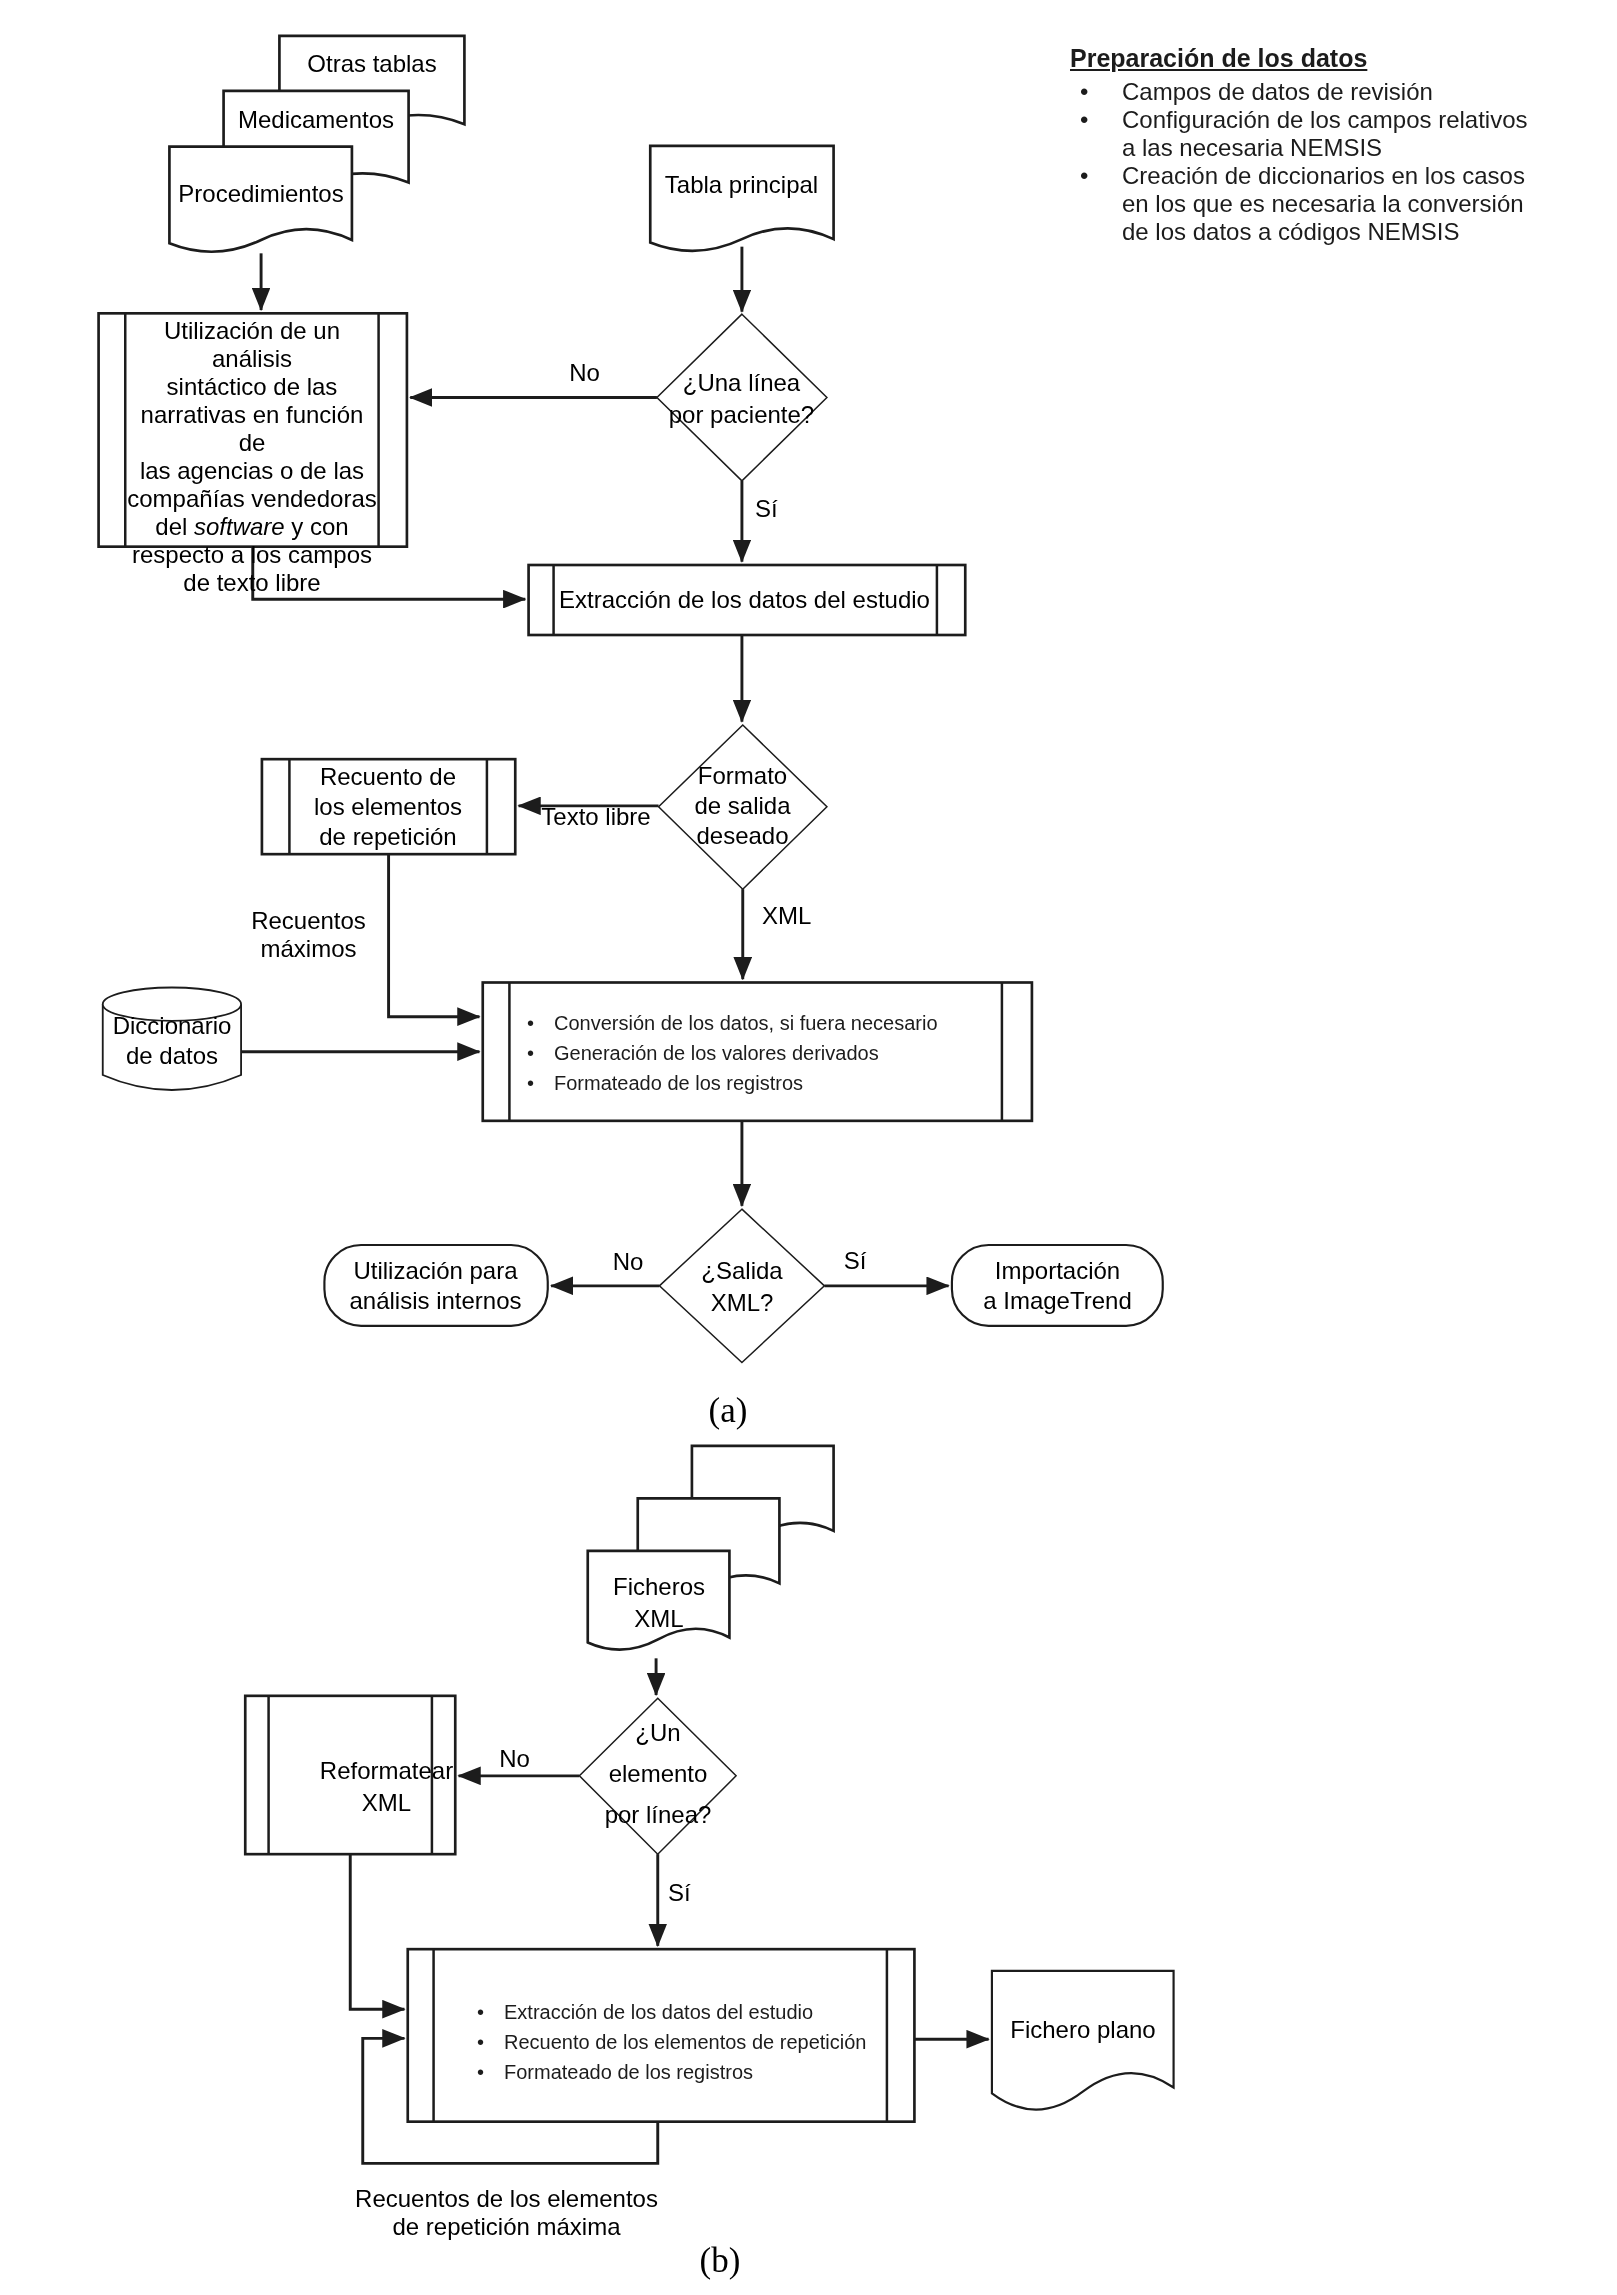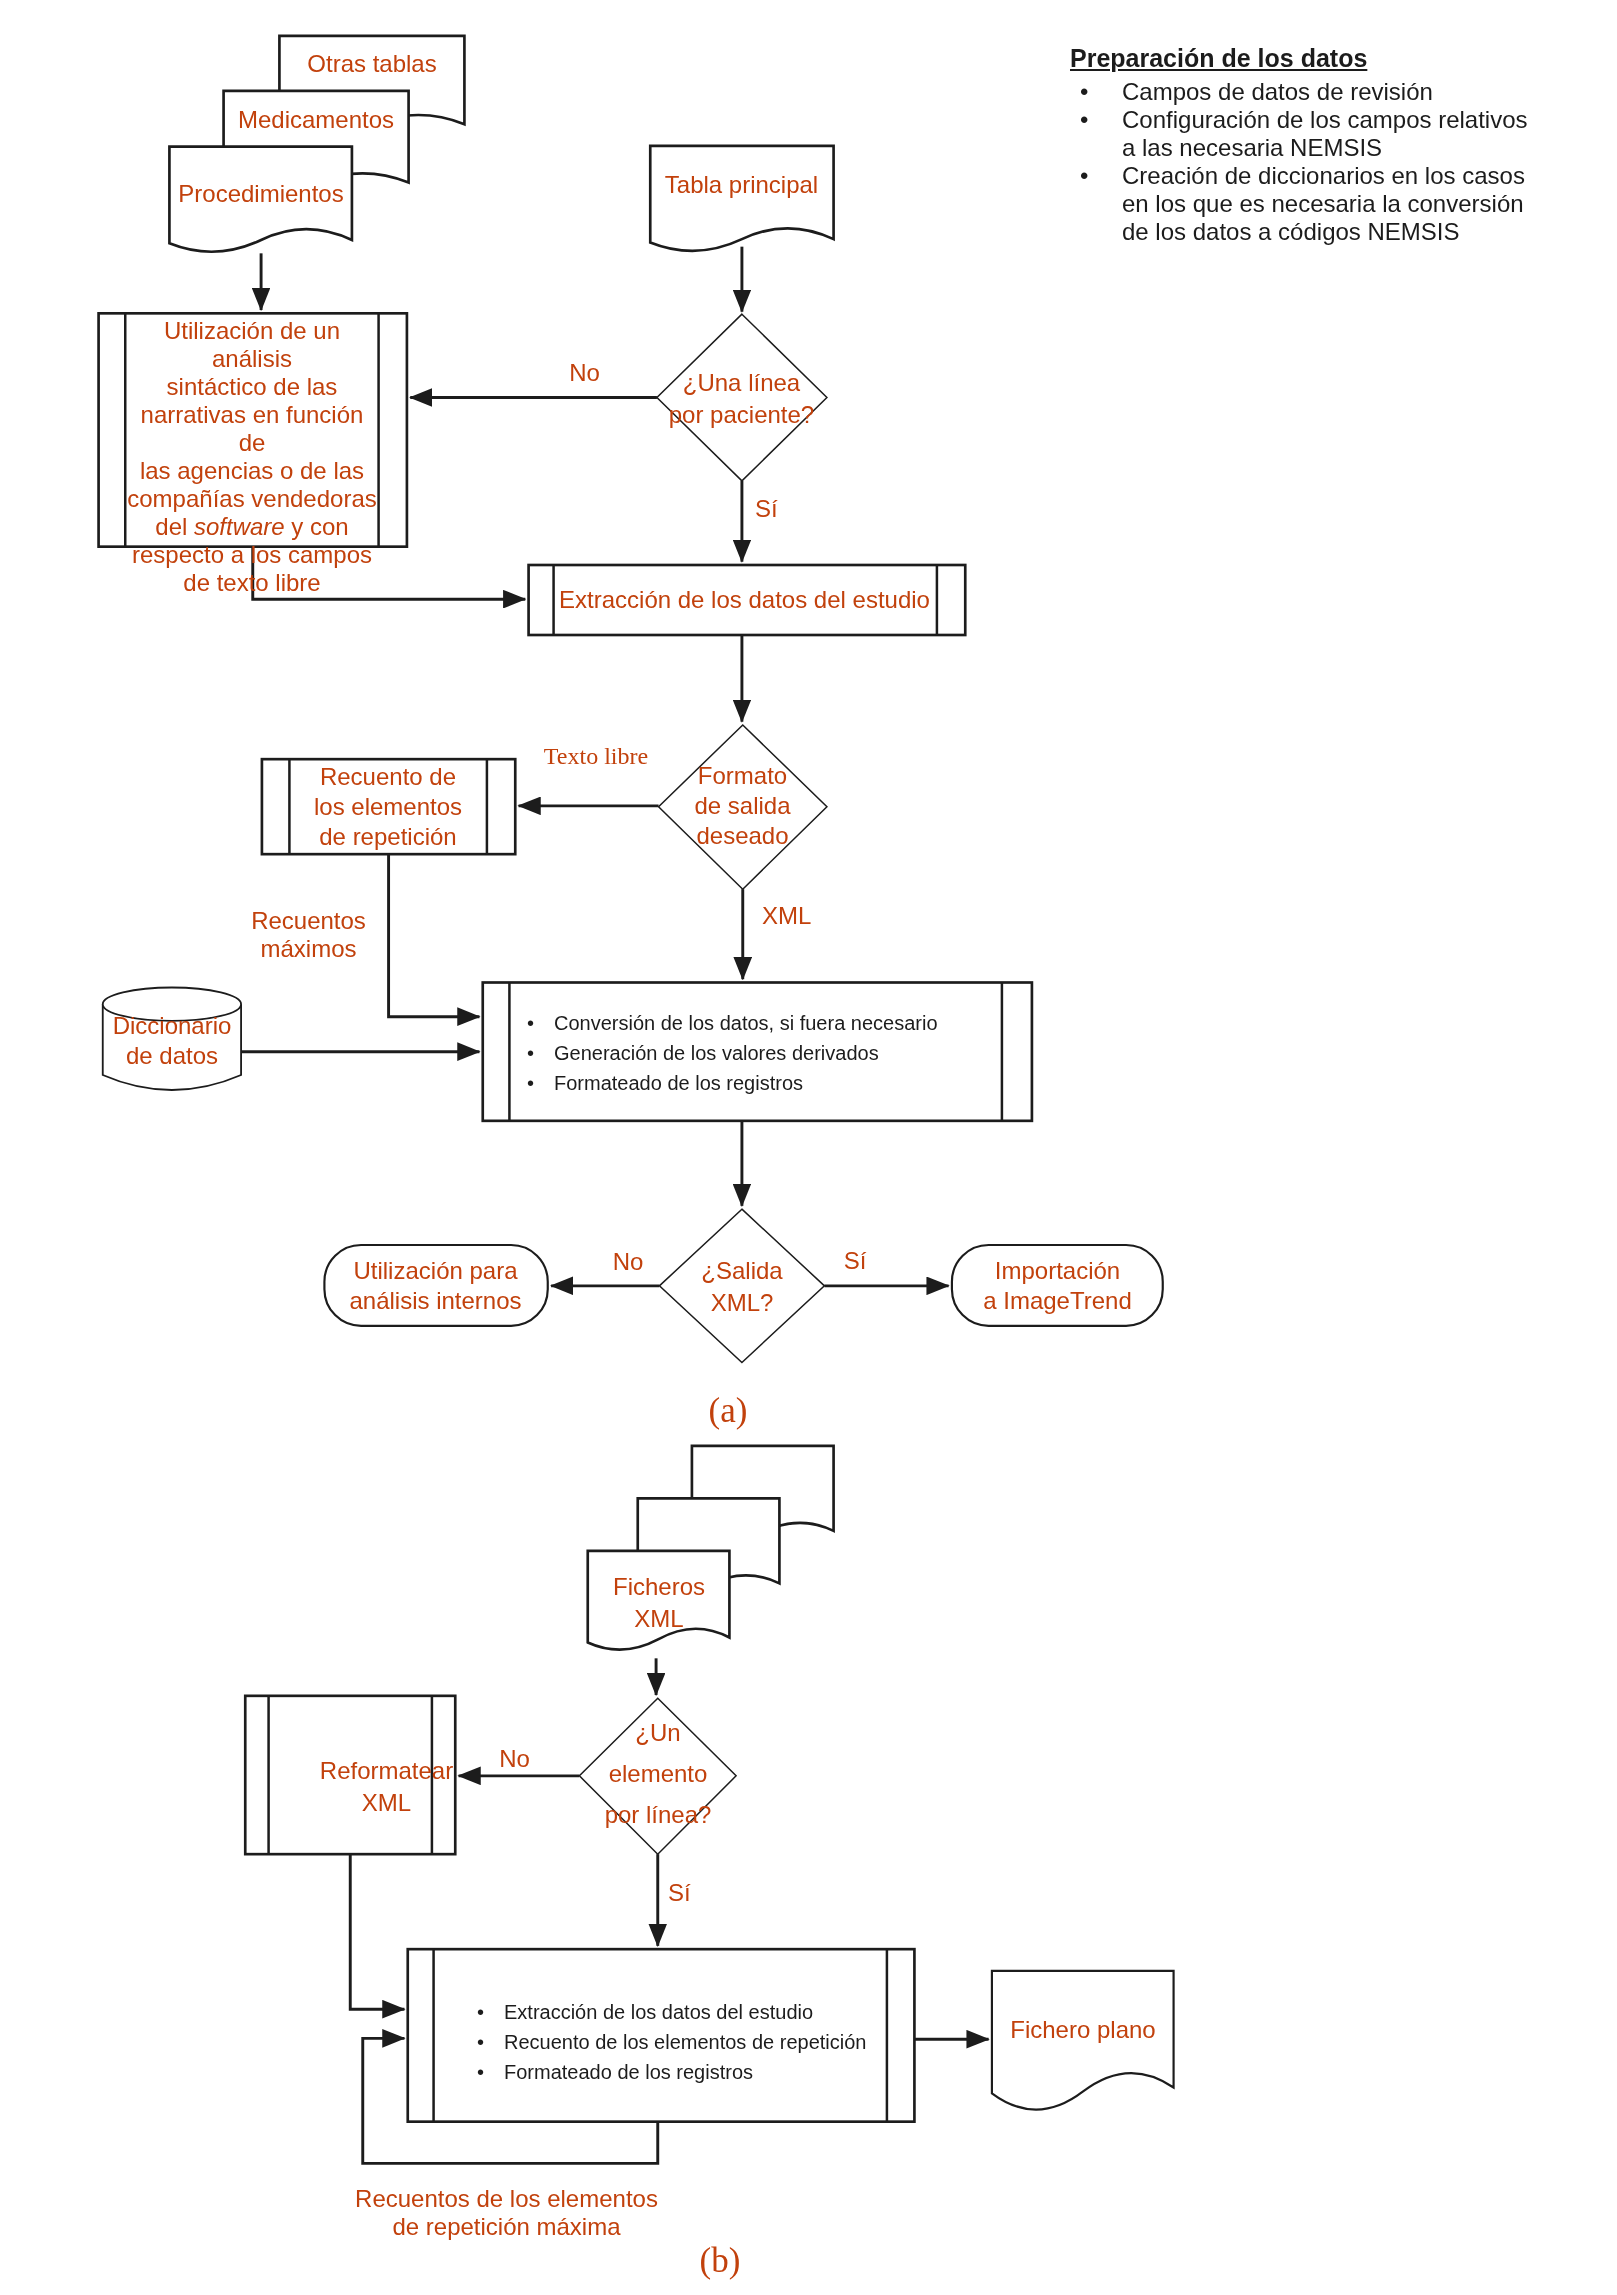--- a/index.html
+++ b/index.html
@@ -4,21 +4,21 @@
 <style>
   html,body { margin:0; padding:0; background:#ffffff; }
   .page {
     position:relative; width:1618px; height:2295px; background:#ffffff;
     font-family:"Liberation Sans", sans-serif; color:#1c1c1c; overflow:hidden;
   }
   svg.layer { position:absolute; left:0; top:0; width:1618px; height:2295px; }
   .lbl {
     position:absolute; display:flex; align-items:center; justify-content:center;
     text-align:center; white-space:pre-line; font-size:24px; line-height:30px;
-    color:#c2410c;
+    color:#000000;
   }
   .lbl.left { justify-content:flex-start; text-align:left; }
   .serif { font-family:"Liberation Serif", serif; font-size:35px; line-height:38px; }
   .blist { position:absolute; list-style:none; margin:0; padding:0; font-size:20px; }
   .blist li { display:flex; line-height:30px; white-space:pre; }
   .blist li::before { content:"\2022"; flex:0 0 27px; }
   .notes { position:absolute; left:1070px; top:43px; width:533px; }
   .notes-title { font-size:25px; font-weight:bold; text-decoration:underline; line-height:30px; }
   .notes ul { list-style:none; margin:5px 0 0 0; padding:0; font-size:24px; }
   .notes li { display:flex; line-height:28px; white-space:pre-line; }
@@ -132,21 +132,21 @@
   <div class="lbl" style="left:658px;top:364px;width:167px;height:70px;line-height:32px;">¿Una línea
 por paciente?</div>
   <div class="lbl" style="left:553px;top:357px;width:63px;height:32px;">No</div>
   <div class="lbl left" style="left:755px;top:493px;width:67px;height:32px;">Sí</div>
 
   <div class="lbl" style="left:553px;top:565px;width:383px;height:70px;">Extracción de los datos del estudio</div>
 
   <div class="lbl" style="left:659px;top:758px;width:167px;height:95px;">Formato
 de salida
 deseado</div>
-  <div class="lbl" style="left:532px;top:740px;width:128px;height:32px;font-family:Liberation Serif, serif;">Texto libre</div>
+  <div class="lbl" style="left:532px;top:801px;width:128px;height:32px;">Texto libre</div>
   <div class="lbl" style="left:289px;top:762px;width:198px;height:90px;">Recuento de
 los elementos
 de repetición</div>
   <div class="lbl" style="left:240px;top:905px;width:137px;height:60px;line-height:28px;">Recuentos
 máximos</div>
   <div class="lbl left" style="left:762px;top:899px;width:83px;height:33px;">XML</div>
   <div class="lbl" style="left:103px;top:1009px;width:138px;height:63px;">Diccionario
 de datos</div>
 
   <ul class="blist" style="left:527px;top:1008px;width:483px;">

